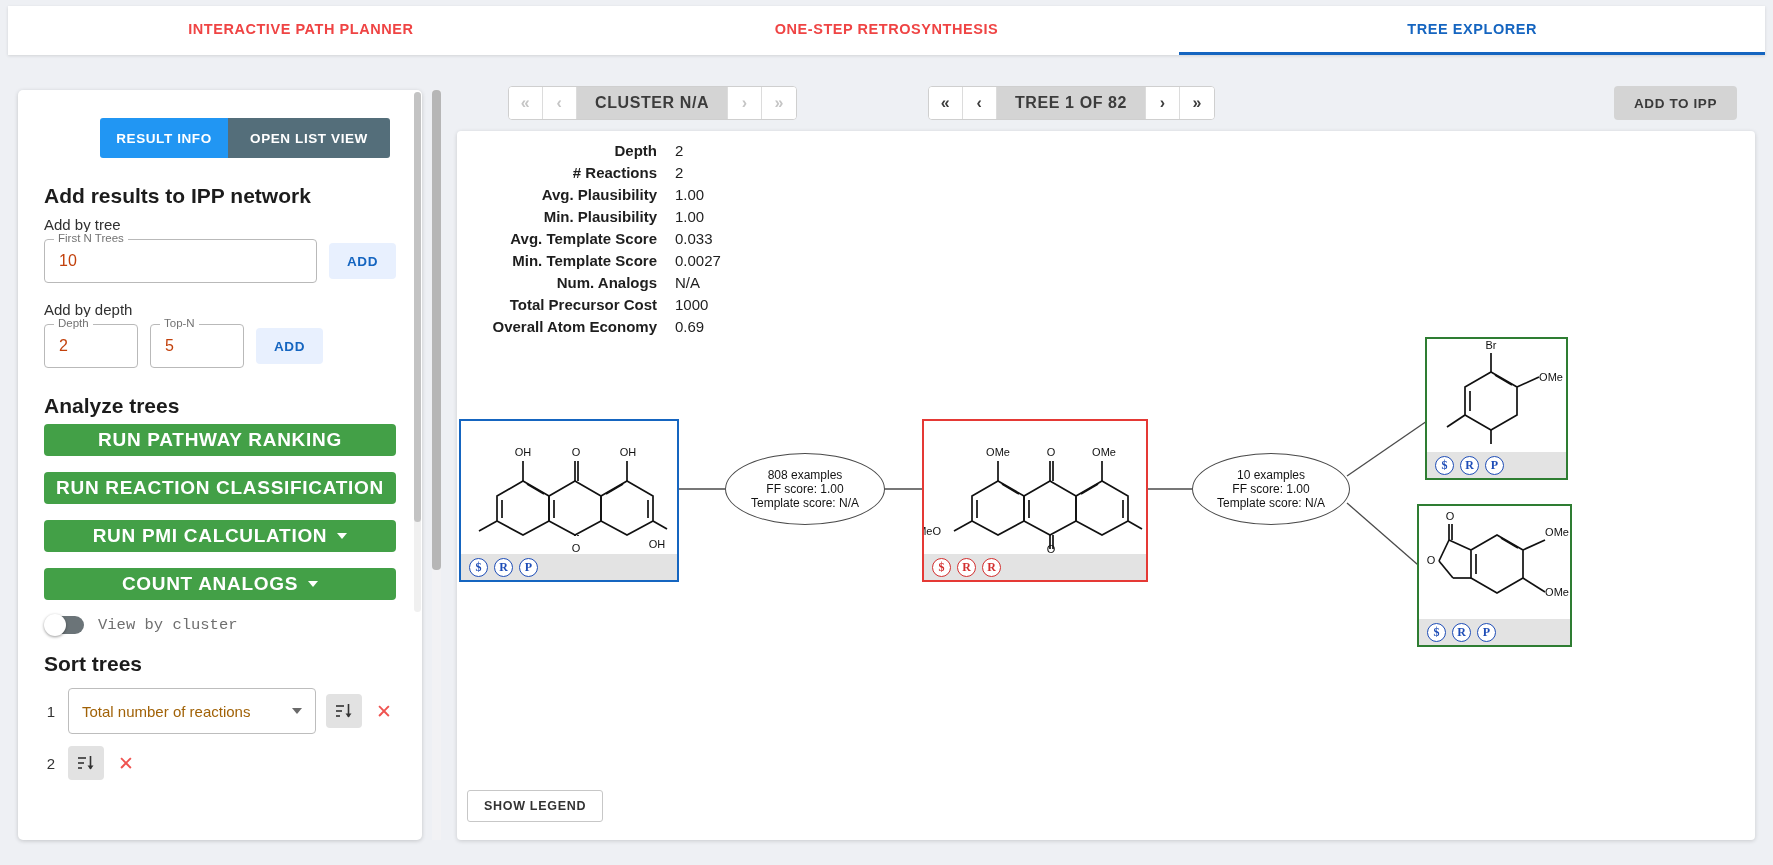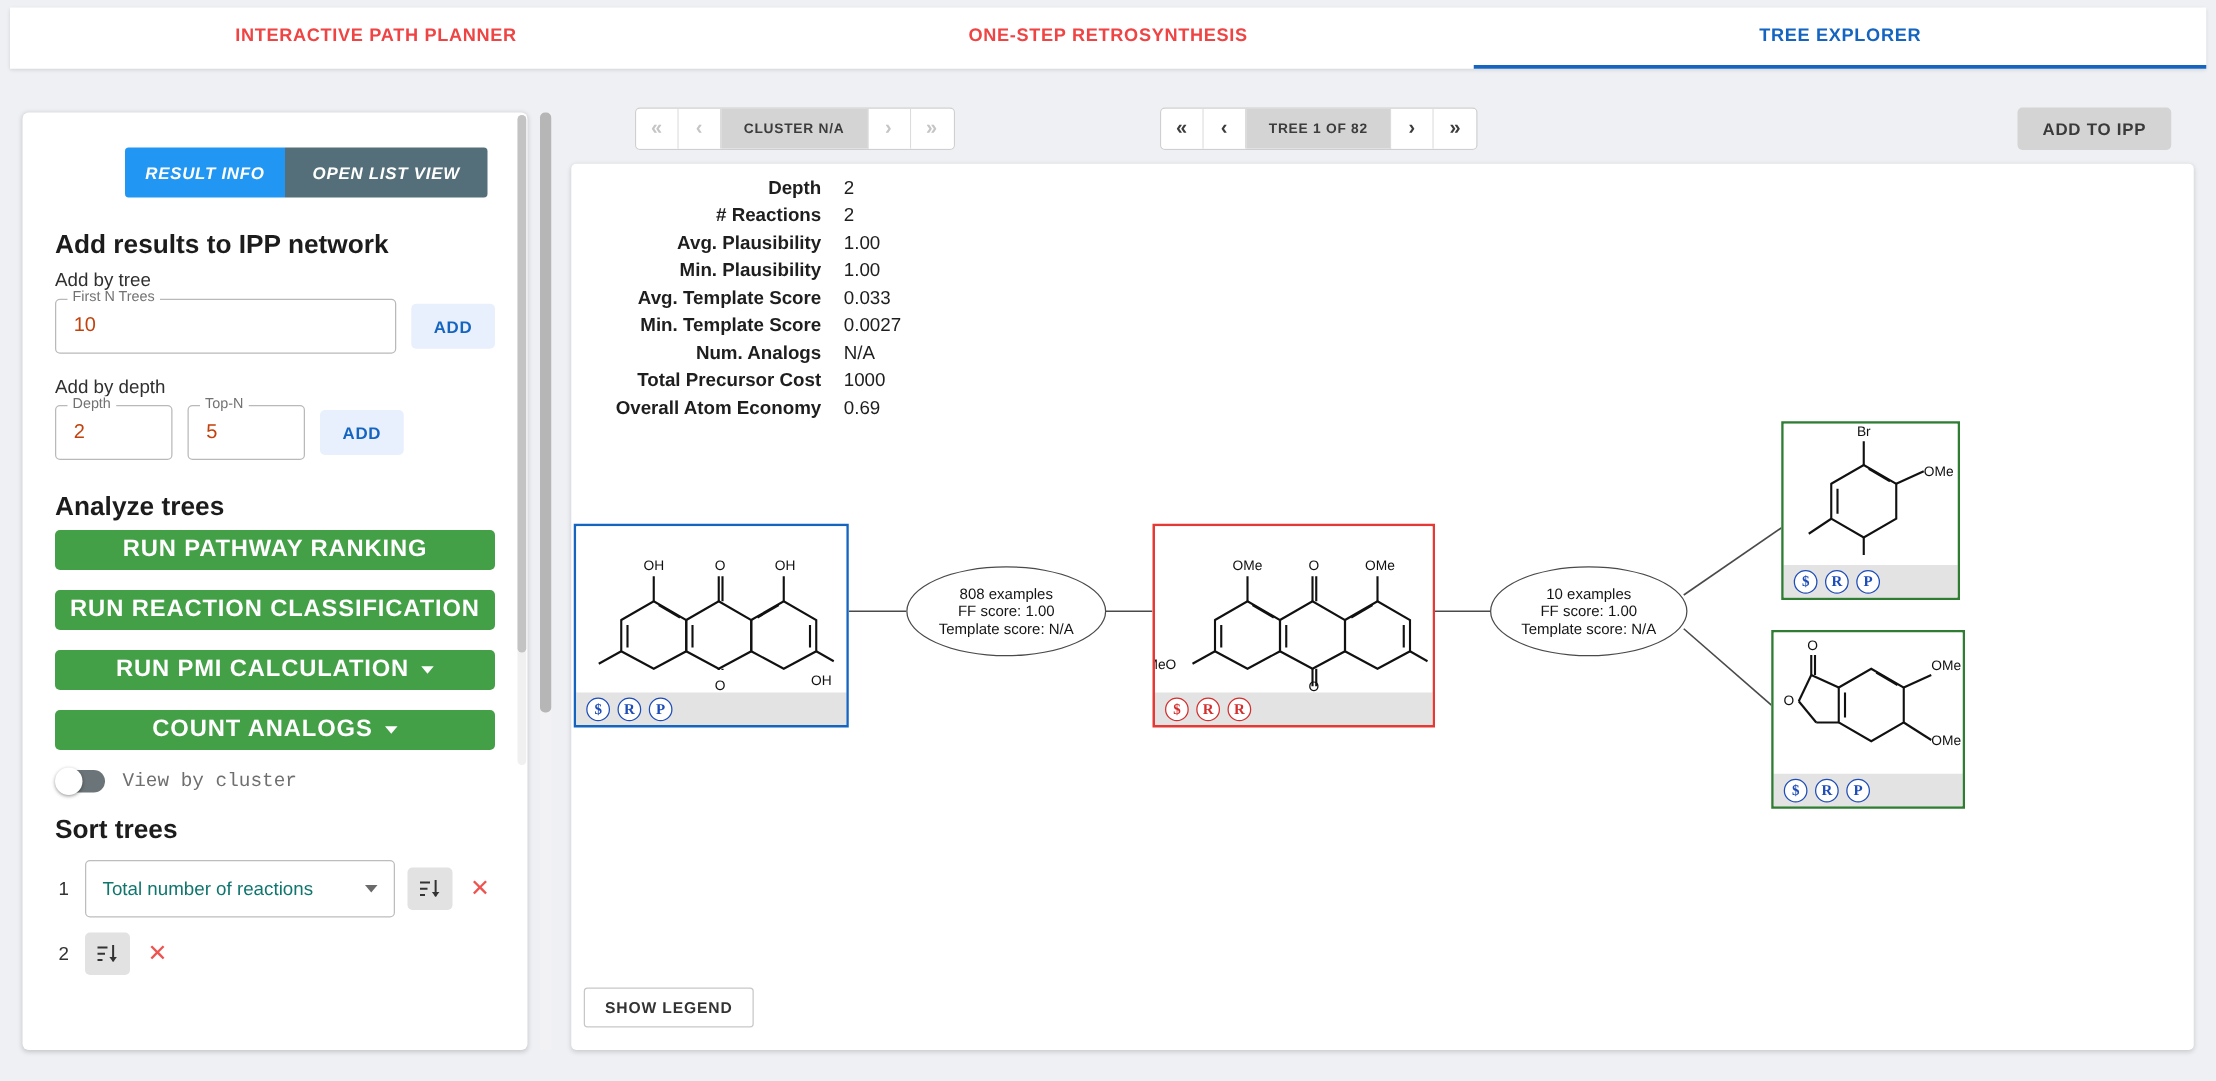--- a/index.html
+++ b/index.html
@@ -33,21 +33,21 @@
   .sidebar-outer {
     position: absolute; left: 18px; top: 90px;
     width: 404px; height: 750px;
     background: #ffffff;
     border-radius: 5px;
     box-shadow: 0 1px 4px rgba(0,0,0,.18);
     overflow: hidden;
   }
   .sidebar-inner { padding: 22px 26px 0 26px; }
 
-  .segbtns { display: flex; margin: 6px 0 0 56px; width: 290px; font-style: italic; }
+  .segbtns { display: flex; margin: 6px 0 0 56px; width: 290px; }
   .segbtn {
     height: 40px; display: flex; align-items: center; justify-content: center;
     font-size: 13.5px; font-weight: 600; letter-spacing: .6px;
     color: #fff; cursor: pointer; user-select: none;
     padding: 0 14px;
   }
   .segbtn.primary { background: #2196f3; border-radius: 3px 0 0 3px; flex: 0 0 128px; }
   .segbtn.secondary { background: #546e7a; border-radius: 0 3px 3px 0; flex: 1; }
 
   h2.sec {
@@ -110,21 +110,21 @@
     width: 22px; height: 22px; border-radius: 50%;
     background: #fff; box-shadow: 0 1px 3px rgba(0,0,0,.4);
   }
   .toggle-label { font-size: 15.5px; color: #6f6f6f; font-family: Liberation Mono, monospace; }
 
   .sort-row { display: flex; align-items: center; gap: 10px; margin-top: 12px; }
   .sort-num { font-size: 15px; color: #333; width: 14px; text-align: center; }
   .select-outl {
     flex: 1; height: 46px; border: 1px solid #bdbdbd; border-radius: 4px;
     display: flex; align-items: center; justify-content: space-between;
-    padding: 0 13px; font-size: 15px; color: #0f766e; cursor: pointer;
+    padding: 0 13px; font-size: 15px; color: #a16207; cursor: pointer;
     background: #fff;
   }
   .caret-gray {
     width: 0; height: 0;
     border-left: 5px solid transparent; border-right: 5px solid transparent;
     border-top: 6px solid #6a6a6a;
   }
   .sortdir {
     width: 36px; height: 34px; background: #e2e2e2; border-radius: 4px;
     display: flex; align-items: center; justify-content: center;
@@ -155,21 +155,21 @@
     width: 1305px; height: 42px;
   }
   .btngroup {
     position: absolute; display: flex;
     border: 1px solid #cfcfcf; border-radius: 4px; overflow: hidden;
     background: #fff; height: 34px;
   }
   .btngroup > div {
     display: flex; align-items: center; justify-content: center;
     height: 100%; border-right: 1px solid #dcdcdc;
-    font-size: 11px; font-weight: 600; letter-spacing: .6px;
+    font-size: 16px; font-weight: 600; letter-spacing: .6px;
     color: #3c3c3c; cursor: pointer; user-select: none;
     background: #fff;
   }
   .btngroup > div:last-child { border-right: none; }
   .btngroup .arrow { width: 34px; font-size: 16px; }
   .btngroup .arrow.dis { color: #c5c5c5; cursor: default; }
   .btngroup .lbl { background: #d4d4d4; padding: 0 18px; }
 
   .addipp {
     position: absolute; right: 18px; top: 0;

